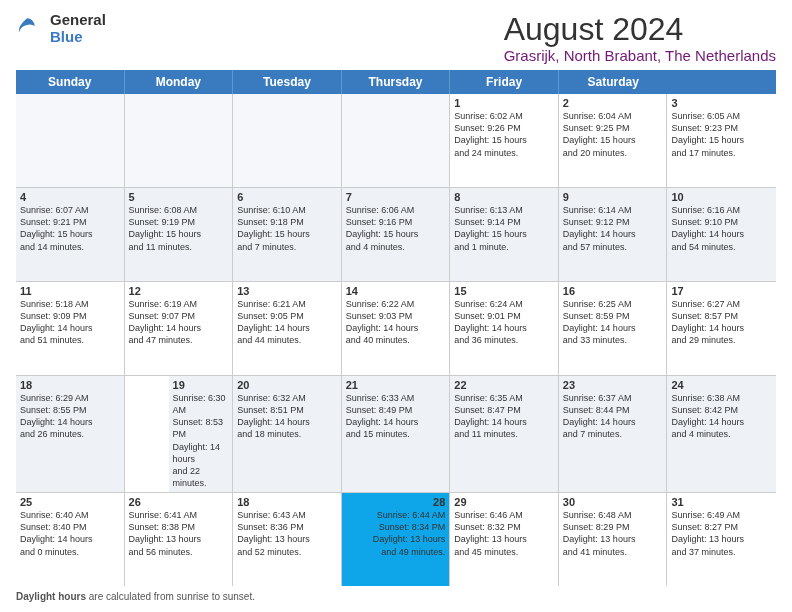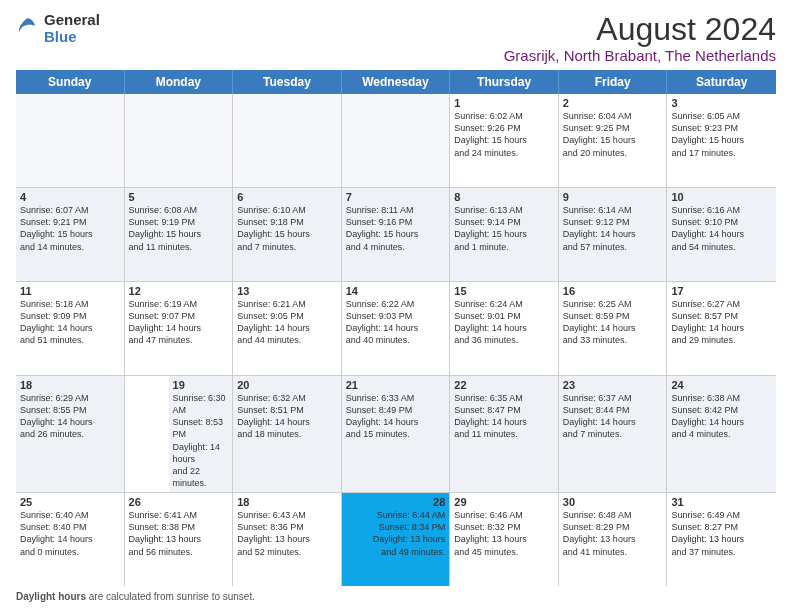--- a/index.html
+++ b/index.html
@@ -19,29 +19,29 @@
     }
     .header {
       display: flex;
       align-items: flex-start;
       justify-content: space-between;
       margin-bottom: 6px;
     }
     .logo {
       display: flex;
       align-items: center;
-      gap: 6px;
+      gap: 12px;
     }
     .logo-icon {
       width: 22px;
       height: 22px;
       margin-top: -2px;
     }
     .title-block {
-      text-align: right;
+      text-align: left;
     }
     .title-block h1 {
       font-size: 32px;
       font-weight: 300;
       color: #333;
       line-height: 1.1;
     }
     .title-block h2 {
       font-size: 15px;
       font-weight: normal;
@@ -131,21 +131,20 @@
       <h1>August 2024</h1>
       <h2>Grasrijk, North Brabant, The Netherlands</h2>
     </div>
   </div>
 
   <div class="calendar">
     <div class="cal-header">
       <div class="cal-header-cell">Sunday</div>
       <div class="cal-header-cell">Monday</div>
       <div class="cal-header-cell">Tuesday</div>
-      <div class="cal-header-cell">Wednesday</div>
       <div class="cal-header-cell">Thursday</div>
       <div class="cal-header-cell">Friday</div>
       <div class="cal-header-cell">Saturday</div>
     </div>
     <div class="cal-body" id="cal-body">
     <div class="cal-row">
           <div class="cal-cell empty" style="background: rgb(245, 247, 250);"></div>
           <div class="cal-cell empty" style="background: rgb(245, 247, 250);"></div>
           <div class="cal-cell empty" style="background: rgb(245, 247, 250);"></div>
           <div class="cal-cell empty" style="background: rgb(245, 247, 250);"></div>
@@ -188,21 +187,21 @@
           </div>
           <div class="cal-cell" style="background: rgb(238, 242, 247);">
             <span class="day-num">6</span>
             <div class="cell-text">Sunrise: 6:10 AM</div>
             <div class="cell-text">Sunset: 9:18 PM</div>
             <div class="cell-text">Daylight: 15 hours</div>
             <div class="cell-text">and 7 minutes.</div>
           </div>
           <div class="cal-cell" style="background: rgb(238, 242, 247);">
             <span class="day-num">7</span>
-            <div class="cell-text">Sunrise: 8:11 AM</div>
+            <div class="cell-text">Sunrise: 6:06 AM</div>
             <div class="cell-text">Sunset: 9:16 PM</div>
             <div class="cell-text">Daylight: 15 hours</div>
             <div class="cell-text">and 4 minutes.</div>
           </div>
           <div class="cal-cell" style="background: rgb(238, 242, 247);">
             <span class="day-num">8</span>
             <div class="cell-text">Sunrise: 6:13 AM</div>
             <div class="cell-text">Sunset: 9:14 PM</div>
             <div class="cell-text">Daylight: 15 hours</div>
             <div class="cell-text">and 1 minute.</div>

